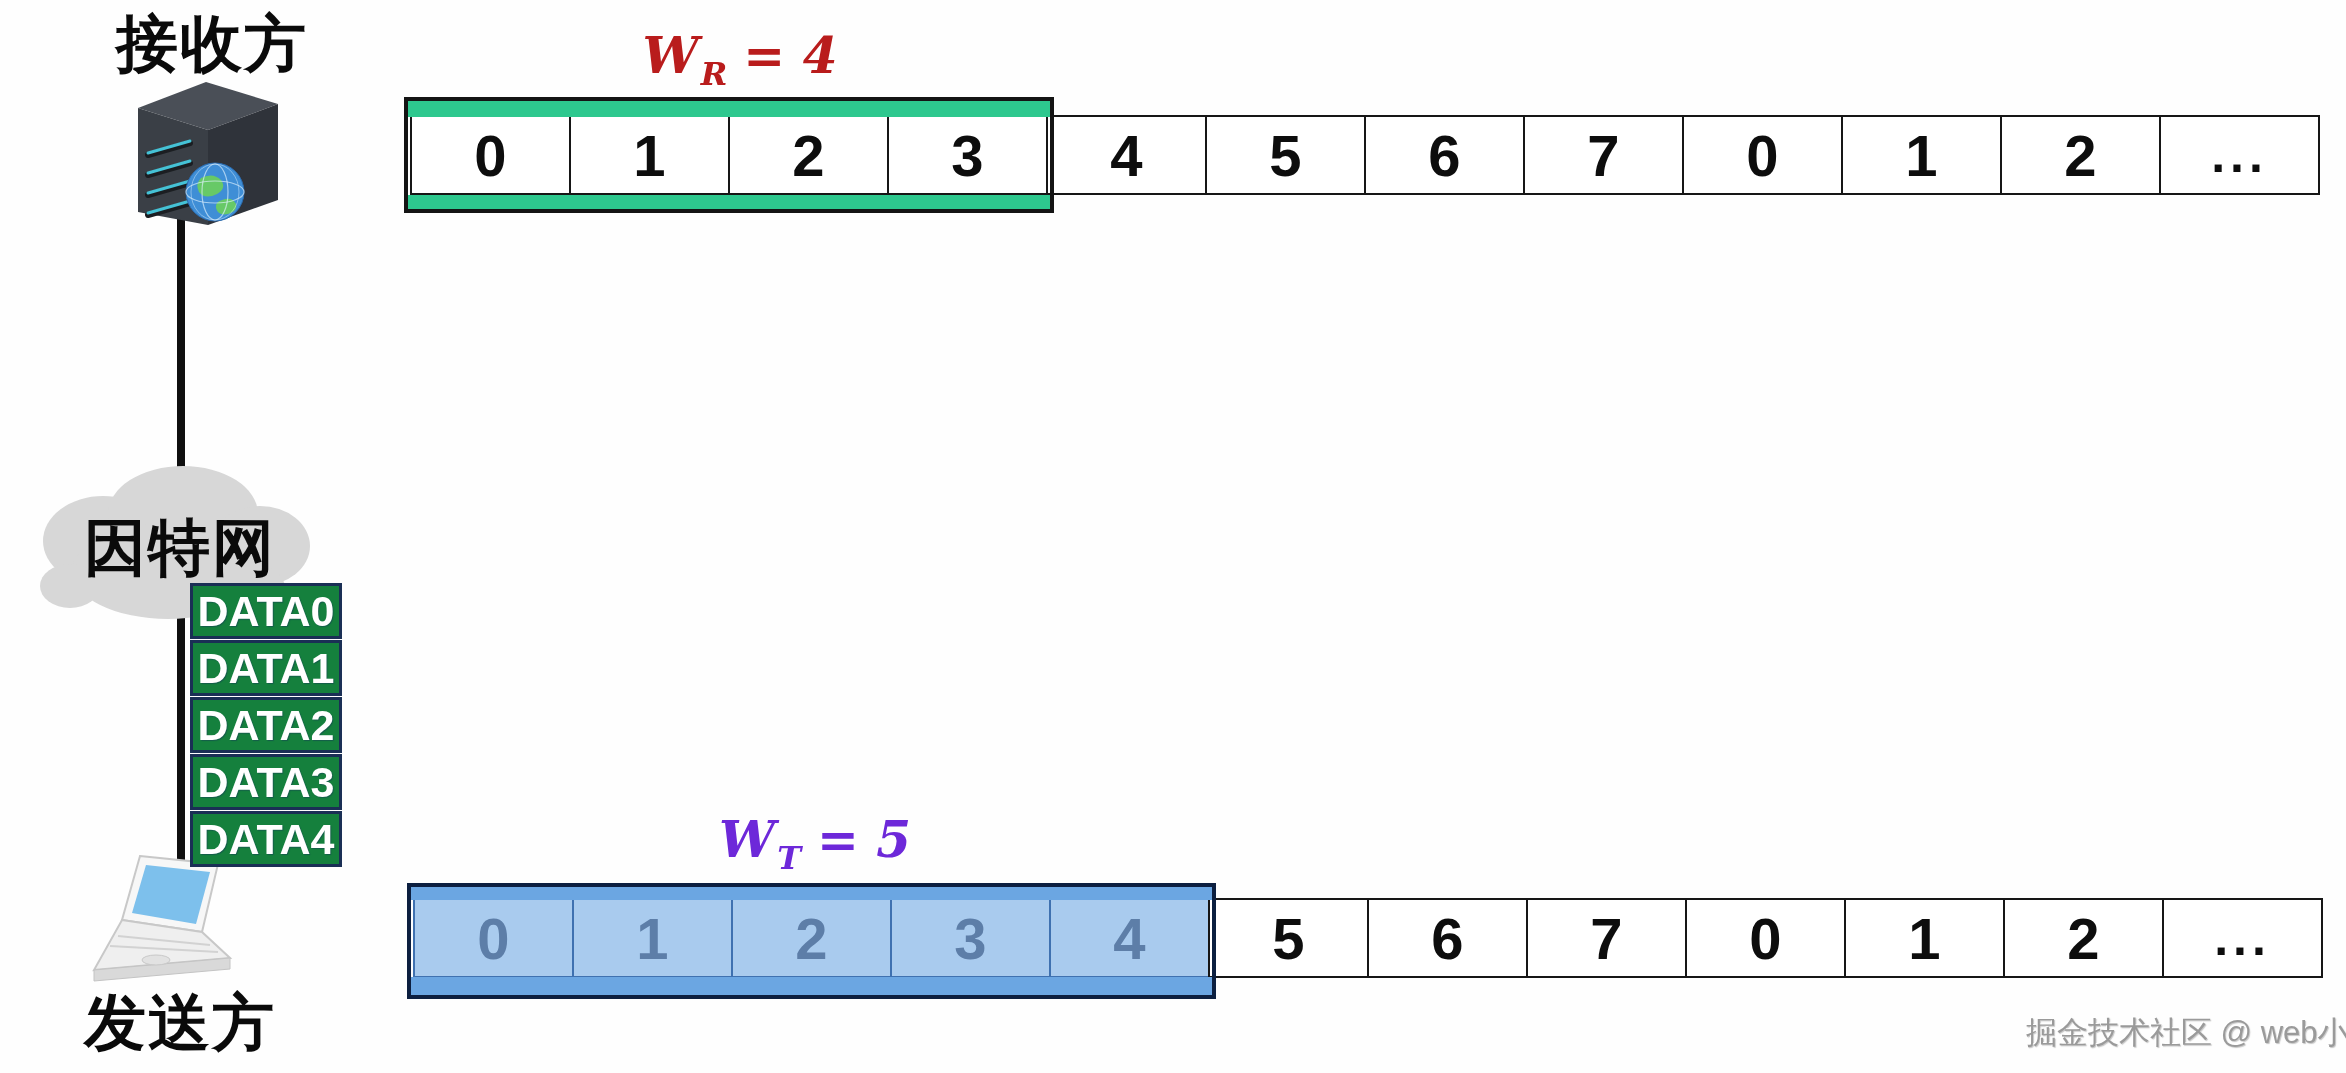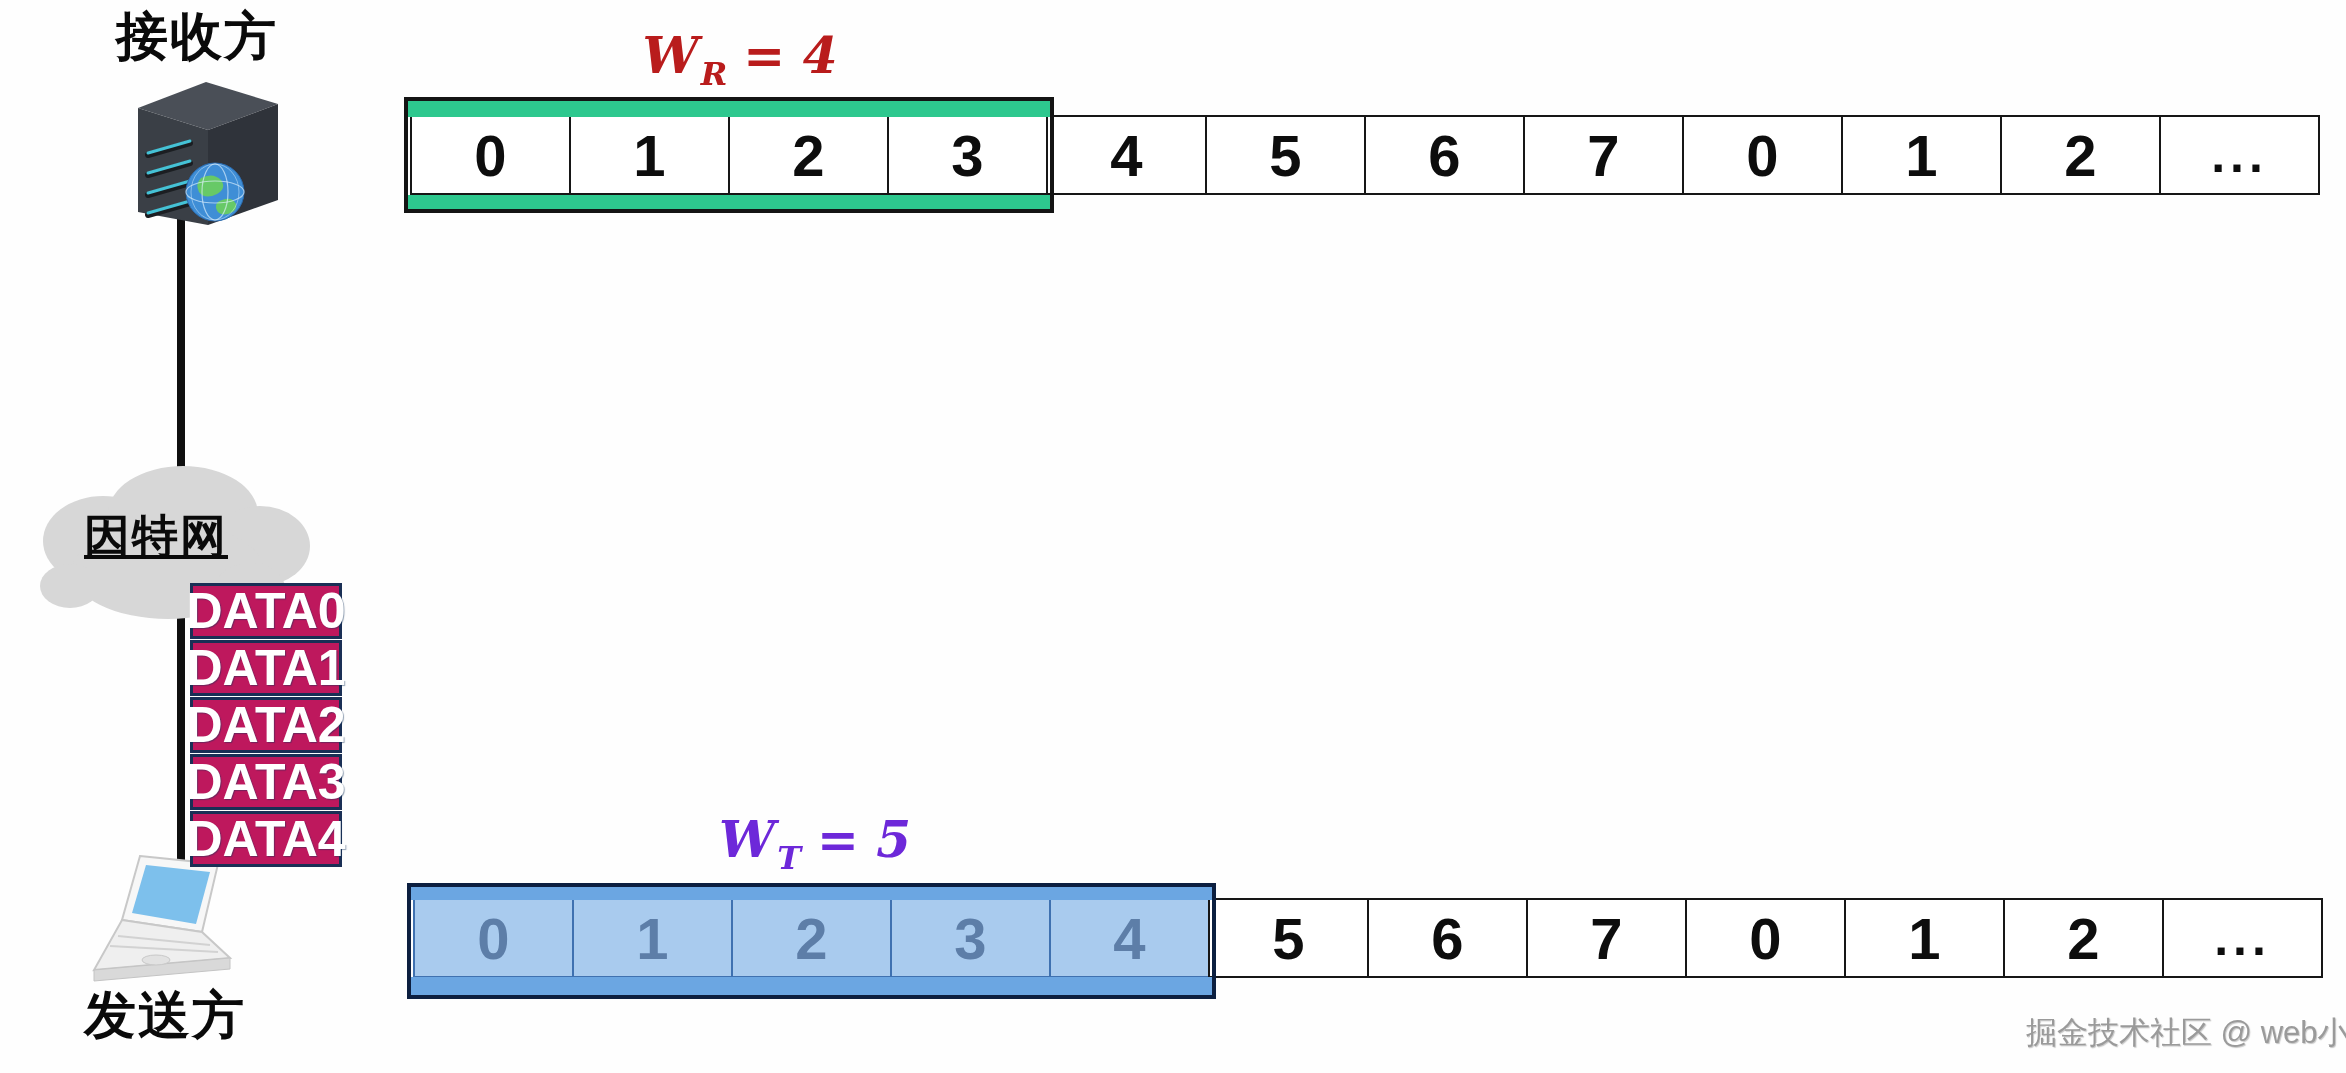--- a/index.html
+++ b/index.html
@@ -1,39 +1,39 @@
 <!DOCTYPE html>
 <html><head>
 <meta charset="utf-8">
 <style>
   html,body{margin:0;padding:0;background:#fff;}
   #canvas{
     position:relative;width:2346px;height:1073px;background:#fefefe;overflow:hidden;
     font-family:"Liberation Sans",sans-serif;
   }
   .node-label{
-    position:absolute;font-weight:bold;color:#0a0a0a;font-size:52px;letter-spacing:2px;
+    position:absolute;font-weight:bold;color:#0a0a0a;font-size:62px;letter-spacing:2px;
     font-family:"Liberation Sans",sans-serif;white-space:nowrap;z-index:4;
   }
   #receiver-label{left:116px;top:2px;}
   #sender-label{left:84px;top:949px;margin-top:32px;}
-  #internet-label{left:84px;top:506px;font-size:46px;z-index:4;text-decoration:underline;}
+  #internet-label{left:84px;top:506px;font-size:62px;z-index:4;}
 
   #link-line{position:absolute;left:177px;top:208px;width:8px;height:700px;background:#0f0f0f;z-index:1;}
 
   #server-svg{position:absolute;left:118px;top:60px;z-index:2;}
   #cloud-svg{position:absolute;left:18px;top:446px;z-index:3;}
   #laptop-svg{position:absolute;left:78px;top:850px;z-index:2;}
 
   
   #packet-stack{position:absolute;left:190px;top:583px;width:152px;z-index:5;}
   .pkt{
-    height:50px;border:3px solid #1a2f55;background:#be185d;color:#ffffff;
+    height:50px;border:3px solid #1a2f55;background:#15803d;color:#ffffff;
     display:flex;align-items:center;justify-content:center;
-    font-size:50px;font-weight:bold;margin-bottom:1px;
+    font-size:43px;font-weight:bold;margin-bottom:1px;
     text-shadow:1px 1px 1px rgba(20,50,90,.45);
   }
 
   
   .seq-row{position:absolute;display:flex;z-index:1;}
   #receiver-seq{left:410px;top:115px;}
   #sender-seq{left:413px;top:898px;}
   .cell{
     width:157px;height:76px;border:2px solid #161616;margin-left:-2px;background:#ffffff;
     display:flex;align-items:center;justify-content:center;

